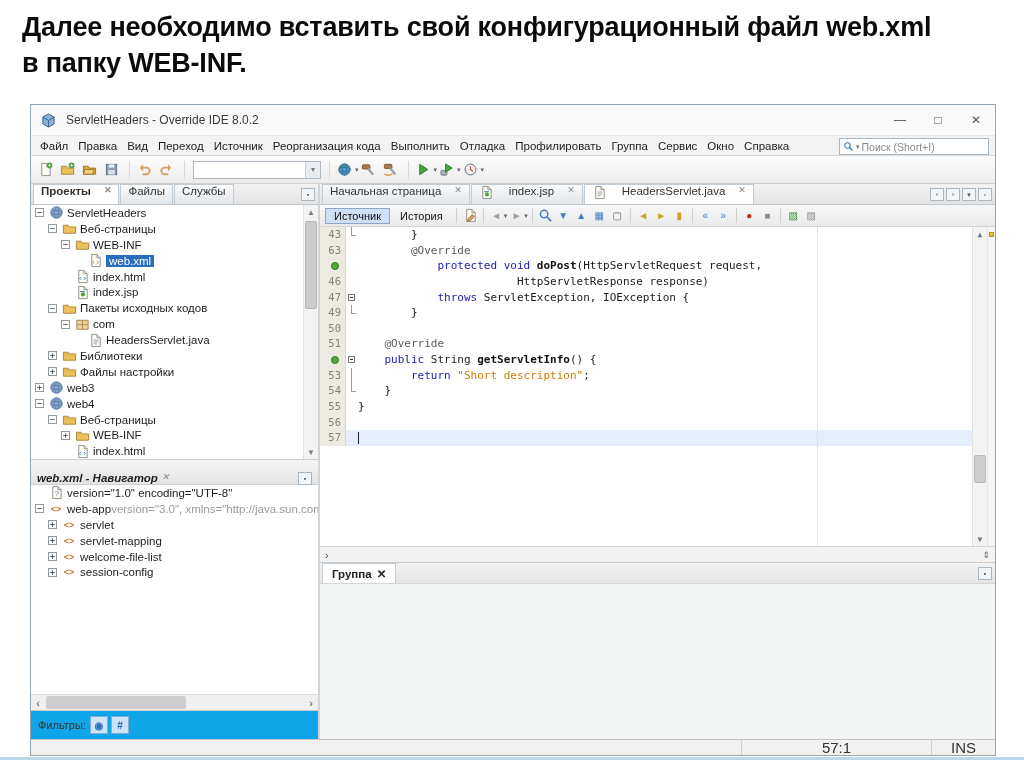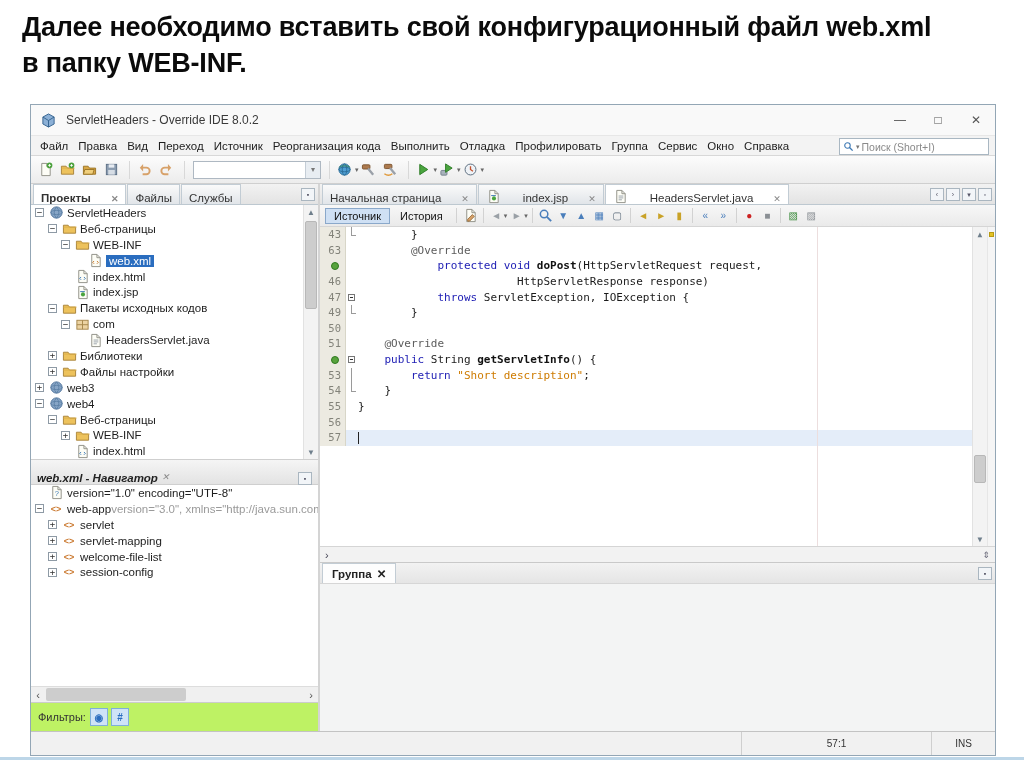--- a/index.html
+++ b/index.html
@@ -43,23 +43,23 @@
 
   
   .main { flex:1; display:flex; min-height:0; background:#e9e9e9; }
   .left-col { width:289px; flex:none; display:flex; flex-direction:column; background:#fff;
     border-right:2px solid #d4d4d4; }
   .right-col { flex:1; display:flex; flex-direction:column; min-width:0; background:#fff; }
 
   
   .doctabs { height:21px; background:linear-gradient(#f2f2f2,#e3e3e3); border-bottom:1px solid #bdc8d0;
     display:flex; align-items:flex-end; padding-left:2px; flex:none; }
-  .tab { height:20px; display:flex; align-items:flex-end; padding:0 7px; font-size:11.5px;
+  .tab { height:20px; display:flex; align-items:flex-start; padding:0 7px; font-size:11.5px;
     border:1px solid #c2ccd4; border-bottom:none; background:linear-gradient(#fafafa,#e1e5e9);
-    margin-right:1px; gap:18px; white-space:nowrap; color:#333; }
+    margin-right:1px; gap:11px; white-space:nowrap; color:#333; }
   .tab.active { background:#fff; }
   .tab.bold { font-weight:bold; }
   .tab .x { color:#888; font-size:9px; margin-left:2px; }
   .tabbar-right { margin-left:auto; display:flex; gap:2px; padding:0 3px 3px 0; align-items:center; }
   .mini-btn { min-width:14px; height:13px; border:1px solid #aab6c0; background:#f2f5f8; color:#556;
     font-size:7px; display:flex; align-items:center; justify-content:center; padding:0 2px; }
 
   
   .tree { position:relative; overflow:hidden; background:#fff; }
   #projects-tree { height:254px; flex:none; }
@@ -82,21 +82,21 @@
   .hscroll { height:16px; background:#f0f0f0; border-top:1px solid #ddd; position:relative; flex:none; }
   .hs-arrow { position:absolute; top:0; bottom:0; width:14px; color:#555; font-size:11px;
     display:flex; align-items:center; justify-content:center; }
   .hs-thumb { position:absolute; top:1px; bottom:1px; background:#cdcdcd; border-radius:2px; }
 
   .panel-header { height:19px; background:linear-gradient(#f5f5f5,#e3e3e3); border-top:1px solid #cfcfcf;
     border-bottom:1px solid #cfcfcf; display:flex; align-items:flex-start; padding:12px 6px; font-size:11.5px; flex:none;font-style:italic; }
   .panel-header .x { color:#888; font-size:9px; margin-left:4px; }
   .ph-title { font-weight:bold; color:#222; }
 
-  .filters { height:29px; border-top:1px solid #ccc; background:#bef264; display:flex; align-items:center;
+  .filters { height:29px; border-top:1px solid #ccc; background:#0ea5e9; display:flex; align-items:center;
     padding:0 7px; gap:4px; font-size:11px; color:#333; flex:none; }
   .filter-btn { width:18px; height:18px; background:#cfe3f7; border:1px solid #7fafd9; display:flex;
     align-items:center; justify-content:center; font-size:10px; color:#2a6dbf; font-weight:bold; }
 
   
   .edtoolbar { height:22px; background:linear-gradient(#f7f7f7,#eaeaea); border-bottom:1px solid #d5d5d5;
     display:flex; align-items:center; padding:0 5px; gap:2px; flex:none; }
   .src-btn { background:#cfe0f4; border:1px solid #8aa8ca; padding:1px 8px; font-size:11px; color:#111; }
   .hist-btn { padding:1px 8px; font-size:11px; color:#111; }
   .chip { width:17px; height:16px; display:flex; align-items:center; justify-content:center; font-size:10px; }
@@ -129,22 +129,22 @@
   .hstrip { height:16px; border-top:1px solid #d5d5d5; background:#f2f2f2; display:flex;
     align-items:center; padding:0 5px; color:#445; flex:none; font-size:11px; }
   .hstrip .right { margin-left:auto; font-size:9px; color:#667; }
 
   .output-header { height:21px; background:linear-gradient(#f2f2f2,#e5e5e5); border-top:1px solid #c9c9c9;
     display:flex; align-items:flex-end; padding-left:2px; flex:none; }
   .out-tab { height:20px; background:#fdfdfd; border:1px solid #c2ccd4; border-bottom:none;
     padding:0 9px; font-weight:bold; font-size:11.5px; display:flex; align-items:center; gap:5px; color:#222; }
   .output-body { flex:1; background:#f3f4f4; border-top:1px solid #d6d6d6; }
 
-  .statusbar { height:24px; border-top:1px solid #c3c3c3; background:#f1f1f1; display:flex;
-    align-items:center; font-size:10px; color:#333; flex:none; }
+  .statusbar { height:16px; border-top:1px solid #c3c3c3; background:#f1f1f1; display:flex;
+    align-items:center; font-size:15px; color:#333; flex:none; }
   .sb-spacer { flex:1; }
   .sb-cell { border-left:1px solid #cfcfcf; height:100%; display:flex; align-items:center; justify-content:center; }
   .sb-caret-cell { width:190px; }
   .sb-mode-cell { width:64px; }
 
   svg { display:block; }
 </style>
 </head>
 <body>
 

